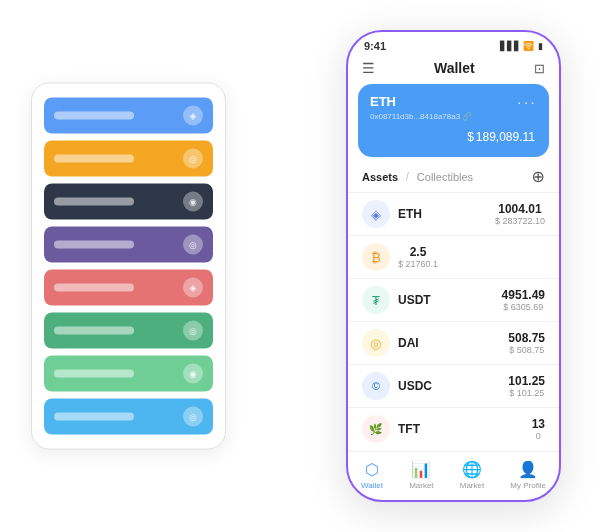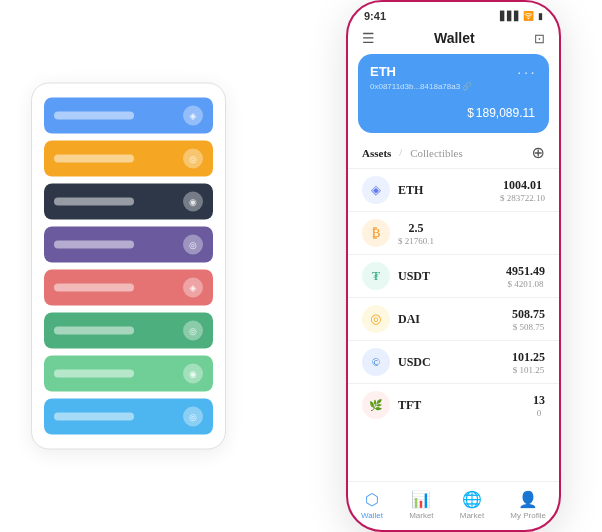--- a/index.html
+++ b/index.html
@@ -80,23 +80,23 @@
     .card-light-green { background: #6fcf97; }
     .card-sky { background: #4db6f0; }
 
     
     .phone {
       position: absolute;
       right: 20px;
       top: 50%;
       transform: translateY(-50%);
       width: 215px;
-      height: 532px;
+      height: 472px;
       background: #ffffff;
-      border: 2px solid #be185d;
+      border: 2px solid #8b5cf6;
       border-radius: 36px;
       box-shadow: 0 8px 40px rgba(0,0,0,0.13);
       overflow: hidden;
       z-index: 2;
       display: flex;
       flex-direction: column;
     }
 
     .phone-status-bar {
       display: flex;
@@ -135,31 +135,30 @@
 
     .eth-card-header {
       display: flex;
       justify-content: space-between;
       align-items: flex-start;
       margin-bottom: 2px;
     }
 
     .eth-label { font-size: 13px; font-weight: 700; }
     .eth-dots { font-size: 14px; letter-spacing: 2px; color: rgba(255,255,255,0.8); }
-    .eth-address { font-size: 8px; color: rgba(255,255,255,0.7); margin-bottom: 6px; }
+    .eth-address { font-size: 8px; color: rgba(255,255,255,0.7); }
     .eth-balance { font-size: 22px; font-weight: 400; text-align: right; }
     .eth-balance span { font-size: 12px; margin-right: 2px; }
 
     
     .assets-section {
       flex: 1;
       overflow: hidden;
       display: flex;
       flex-direction: column;
-      font-family: Liberation Serif, serif;
     }
 
     .assets-header {
       display: flex;
       justify-content: space-between;
       align-items: center;
       padding: 0 14px 6px;
       flex-shrink: 0;
     }
 
@@ -337,21 +336,21 @@
             <div class="asset-amount">2.5</div>
             <div class="asset-usd">$ 21760.1</div>
           </div>
         </div>
 
         <div class="asset-item">
           <div class="asset-icon icon-usdt">₮</div>
           <span class="asset-name">USDT</span>
           <div class="asset-values">
             <div class="asset-amount">4951.49</div>
-            <div class="asset-usd">$ 4201.08</div>
+            <div class="asset-usd">$ 6305.69</div>
           </div>
         </div>
 
         <div class="asset-item">
           <div class="asset-icon icon-dai">◎</div>
           <span class="asset-name">DAI</span>
           <div class="asset-values">
             <div class="asset-amount">508.75</div>
             <div class="asset-usd">$ 508.75</div>
           </div>

